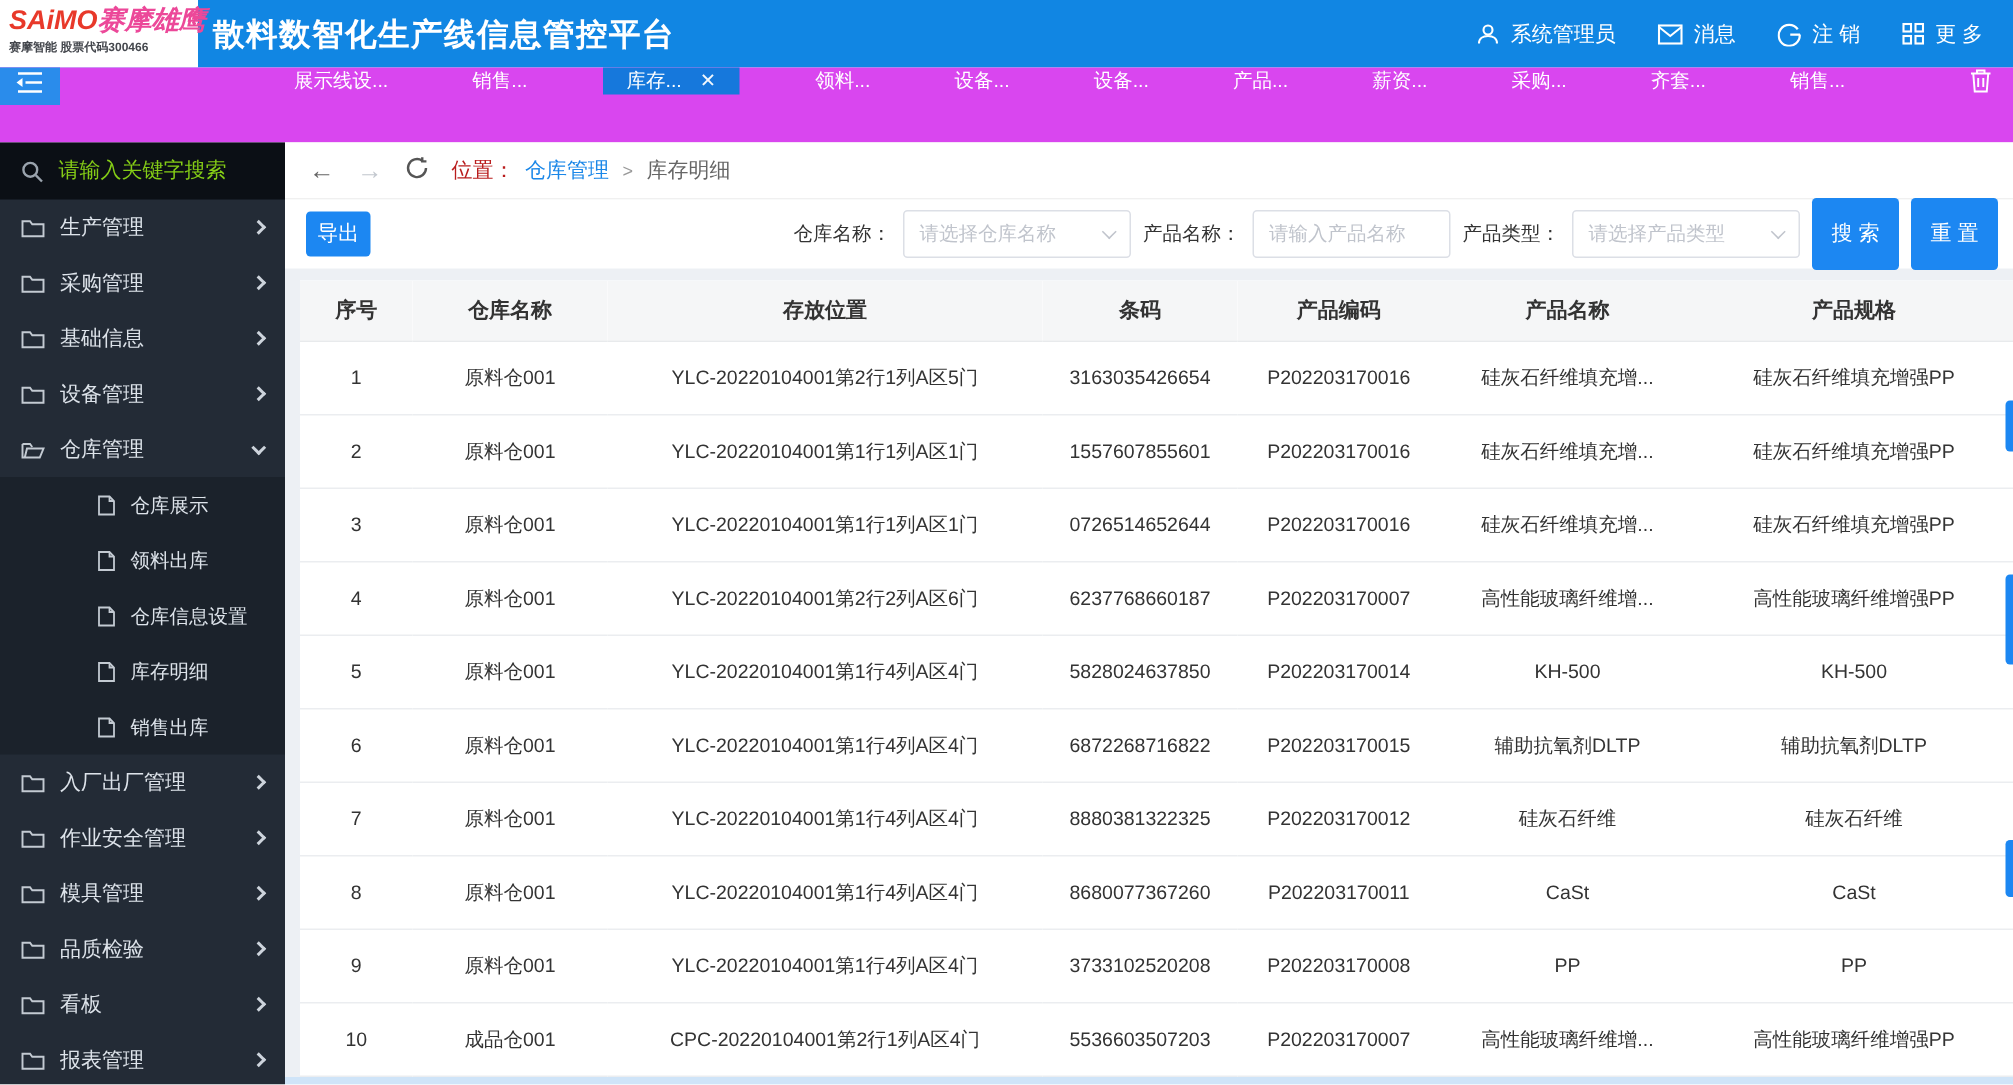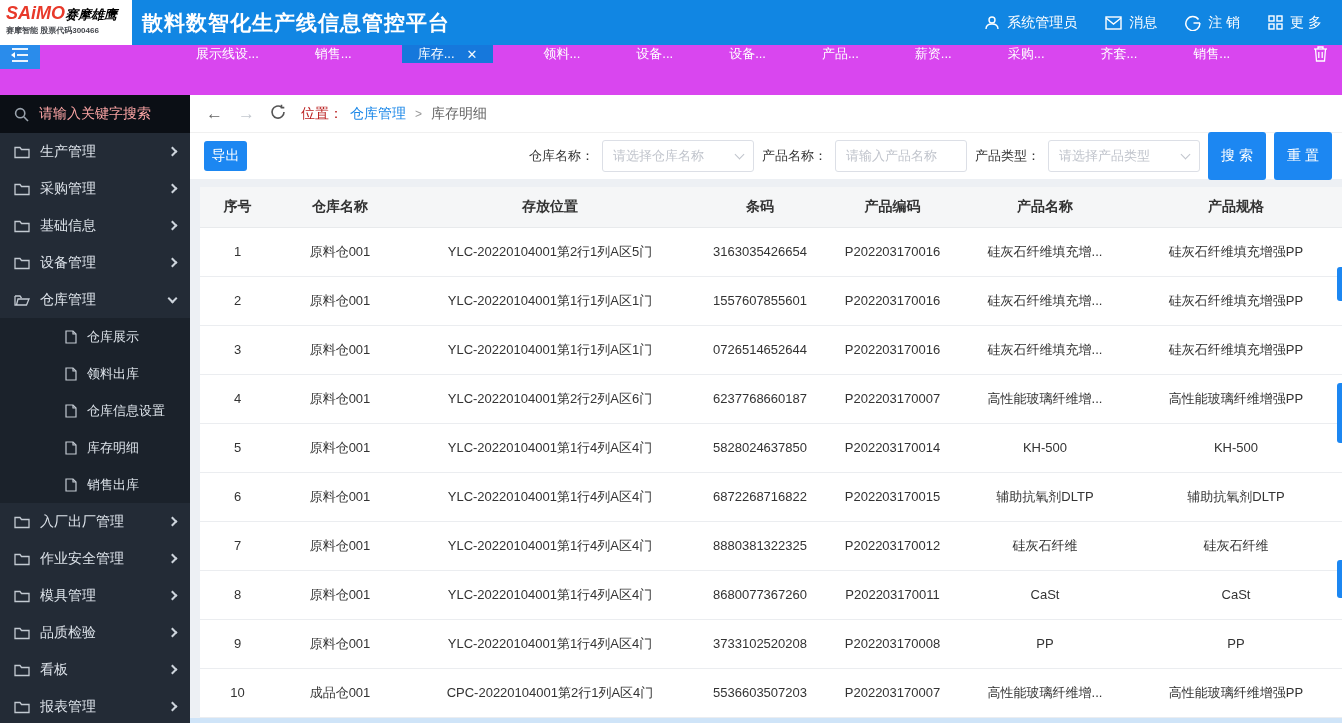--- a/index.html
+++ b/index.html
@@ -5,40 +5,40 @@
   * { box-sizing: border-box; }
   html,body { margin:0; width:1342px; height:723px; overflow:hidden;
     font-family:"Liberation Sans","DejaVu Sans",sans-serif; }
   .app { width:100%; height:100%; display:flex; flex-direction:column; }
 
   
   .top-header { height:45px; background:#1186e3; display:flex; align-items:center; color:#fff; flex-shrink:0; }
   .logo { width:132px; height:45px; background:#fff; padding:4px 6px 2px 6px; flex-shrink:0; }
   .logo-top { line-height:1; white-space:nowrap; }
   .logo-saimo { color:#e8392a; font-weight:bold; font-style:italic; font-size:18px; }
-  .logo-cn { color:#000000; font-weight:bold; font-style:italic; font-size:13px; }
+  .logo-cn { color:#ec4899; font-weight:bold; font-style:italic; font-size:18px; }
   .logo-sub { font-size:8px; color:#44474d; font-weight:bold; margin-top:3px; white-space:nowrap; }
   .app-title { font-size:21px; font-weight:bold; margin:0 0 0 10px; letter-spacing:1px; white-space:nowrap; }
   .header-right { margin-left:auto; display:flex; align-items:center; gap:28px; padding-right:20px; font-size:14px; }
   .hitem { display:flex; align-items:center; gap:7px; cursor:pointer; white-space:nowrap; }
   .hicon { display:flex; align-items:center; }
 
   
   .tabbar { height:50px; background:#d946ef; display:flex; align-items:flex-start; flex-shrink:0; }
   .collapse-btn { width:40px; background:#2a8ceb; display:flex; align-items:center; justify-content:center; cursor:pointer; flex-shrink:0; }
   .tabs { display:flex; align-items:stretch; gap:44px; padding-left:150px; color:#fff; font-size:13px; }
   .tab { display:flex; align-items:center; cursor:pointer; white-space:nowrap; padding:0 6px; }
   .tab.active { background:#1678dc; padding:0 16px; gap:12px; }
   .tab-close { font-size:13px; opacity:.95; }
   .tab-trash { margin-left:auto; display:flex; align-items:center; padding-right:14px; cursor:pointer; }
 
   
   .frame { flex:1; display:flex; min-height:0; }
   .sidebar { width:190px; background:#232b36; color:#dde3ea; flex-shrink:0; display:flex; flex-direction:column; overflow:hidden; }
-  .side-search { height:38px; background:#0b0f15; display:flex; align-items:center; gap:10px; padding:0 14px; color:#fca5a5; font-size:14px; cursor:text; flex-shrink:0; }
+  .side-search { height:38px; background:#0b0f15; display:flex; align-items:center; gap:10px; padding:0 14px; color:#84cc16; font-size:14px; cursor:text; flex-shrink:0; }
   .side-item { height:37px; display:flex; align-items:center; gap:10px; padding:0 14px; font-size:14px; cursor:pointer; flex-shrink:0; }
   .side-label { white-space:nowrap; }
   .chev { width:7px; height:7px; border-right:2px solid #cdd4dc; border-bottom:2px solid #cdd4dc; margin-left:auto; flex-shrink:0; }
   .chev.right { transform:rotate(-45deg); }
   .chev.down { transform:rotate(45deg); margin-top:-3px; }
   .submenu { background:#1b222b; }
   .sub-item { height:37px; display:flex; align-items:center; gap:10px; padding:0 14px 0 38px; font-size:13px; cursor:pointer; white-space:nowrap;margin-left:27px; }
   .icn { display:flex; align-items:center; flex-shrink:0; }
 
   .main { flex:1; display:flex; flex-direction:column; background:#edf0f4; min-width:0; }

